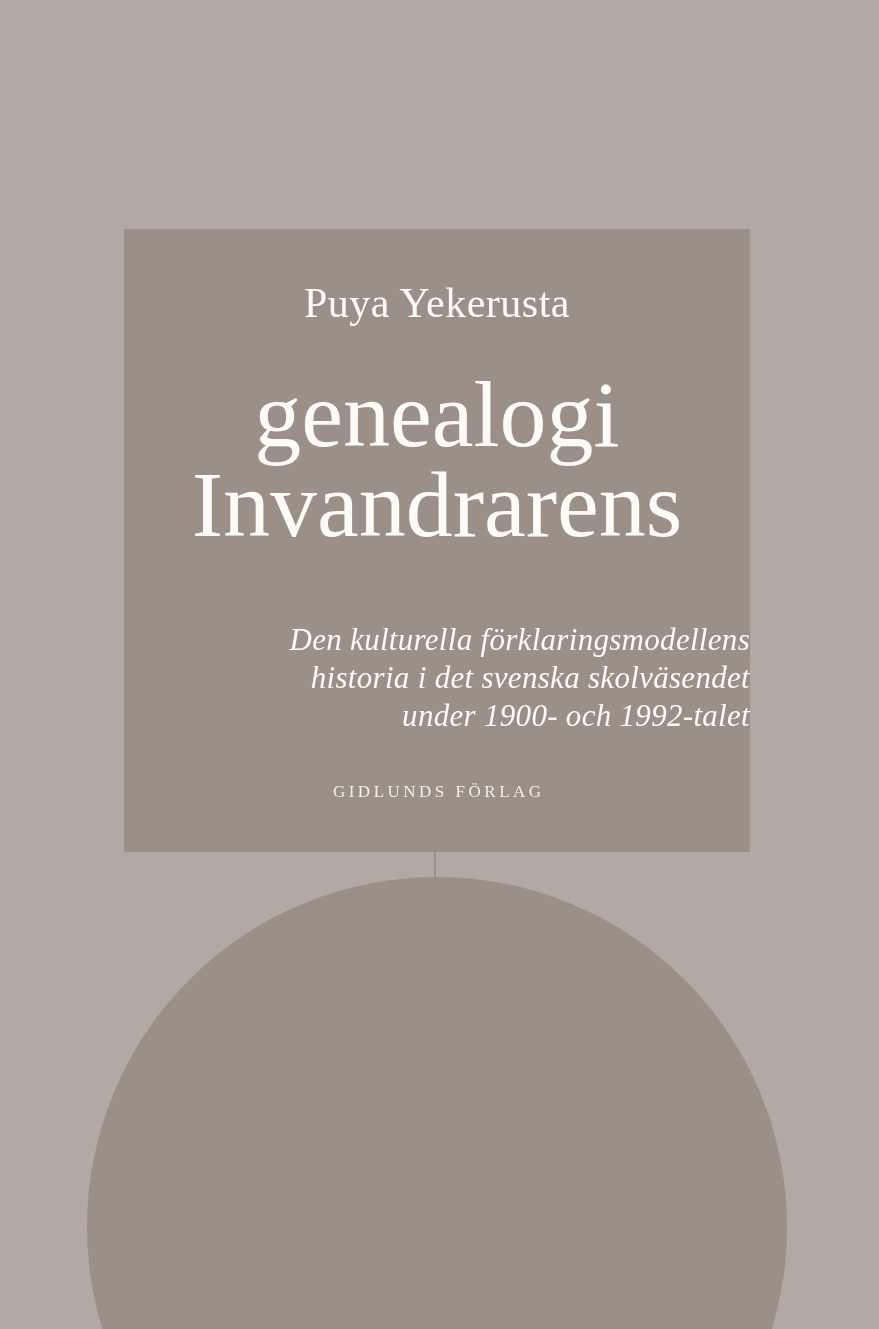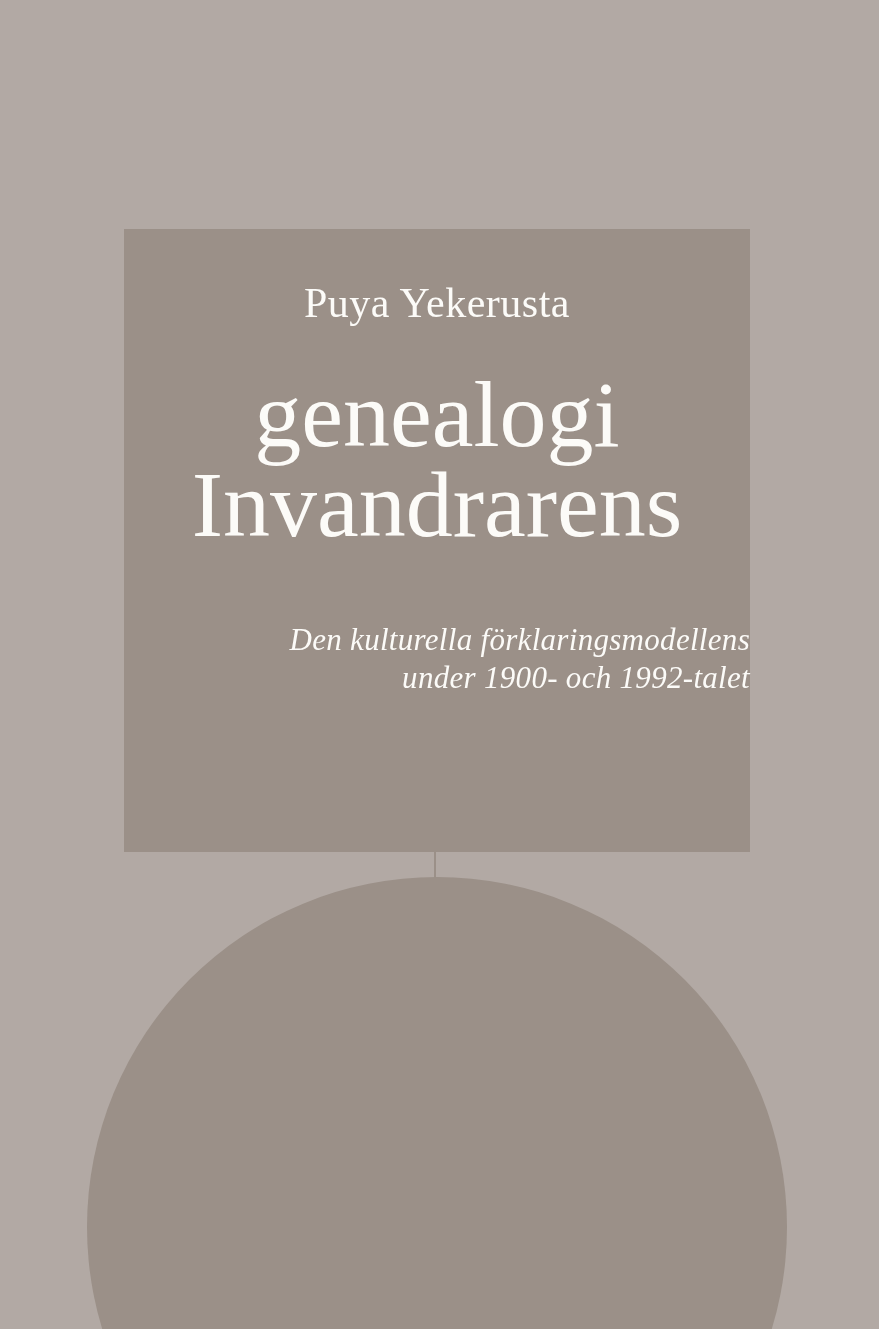--- a/index.html
+++ b/index.html
@@ -92,23 +92,25 @@
 
     <div class="panel-text author">Puya Yekerusta</div>
 
     <div class="panel-text book-title">
       <span class="title-line">genealogi</span>
       <span class="title-line">Invandrarens</span>
     </div>
 
     <div class="panel-text subtitle">
       <span class="subtitle-line">Den kulturella förklaringsmodellens</span>
+      <span class="subtitle-line">historia i det svenska skolväsendet</span>
       <span class="subtitle-line">under 1900- och 1992-talet</span>
     </div>
 
+    <div class="panel-text publisher">GIDLUNDS FÖRLAG</div>
 
   </div>
 
   <div class="connector-line"></div>
 
   <div class="circle-ornament"></div>
 
 </div>
 
 </body></html>

